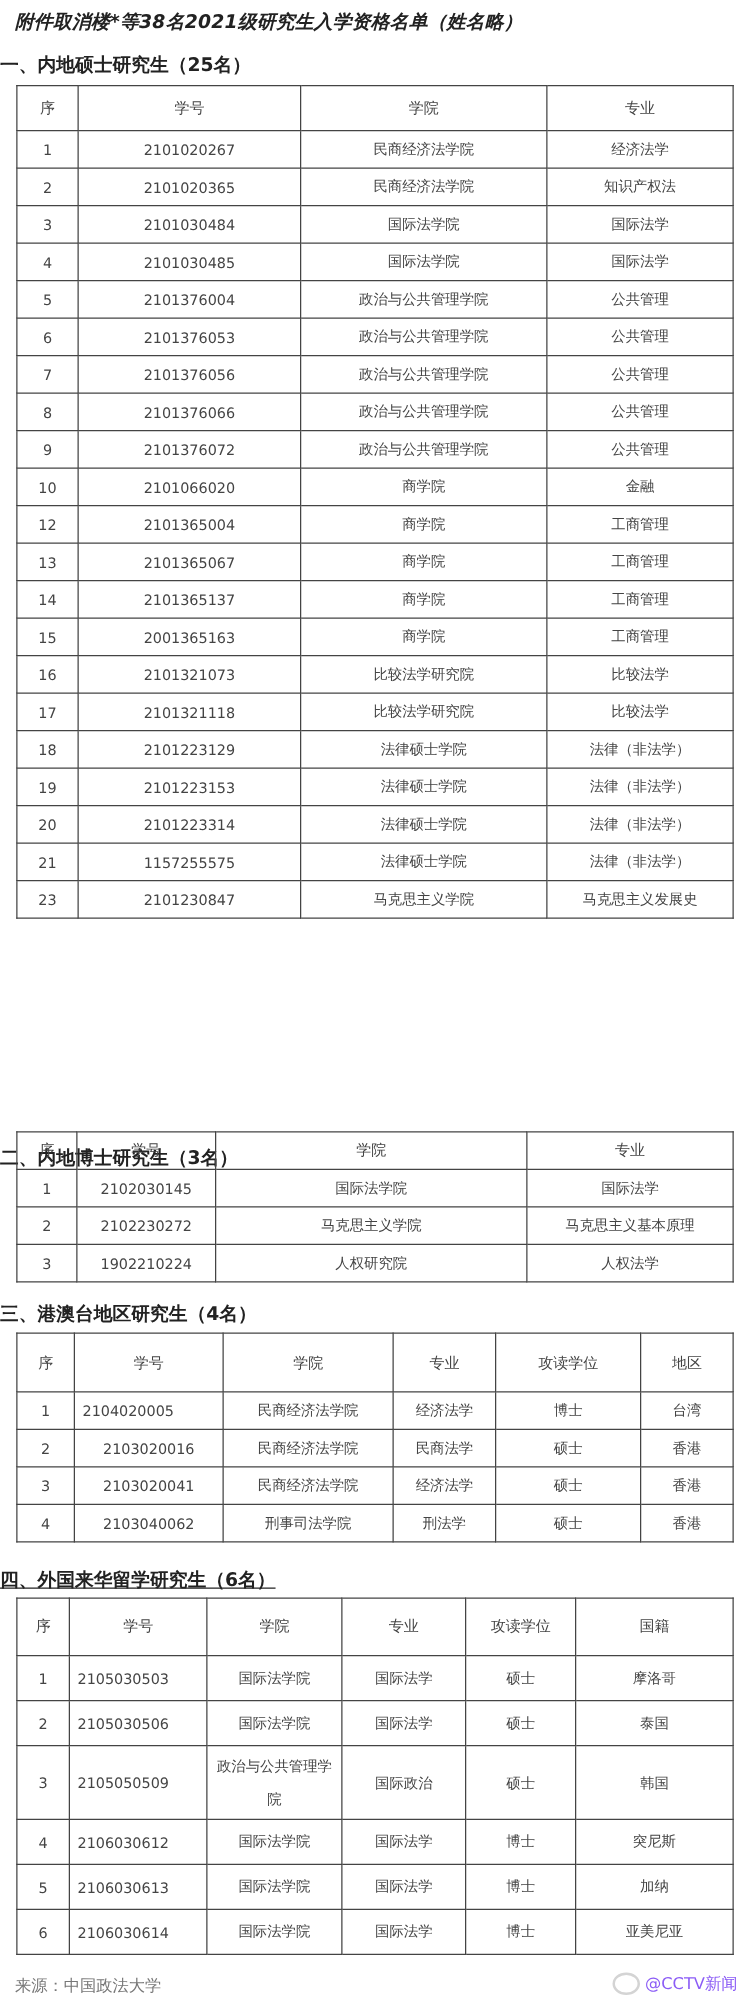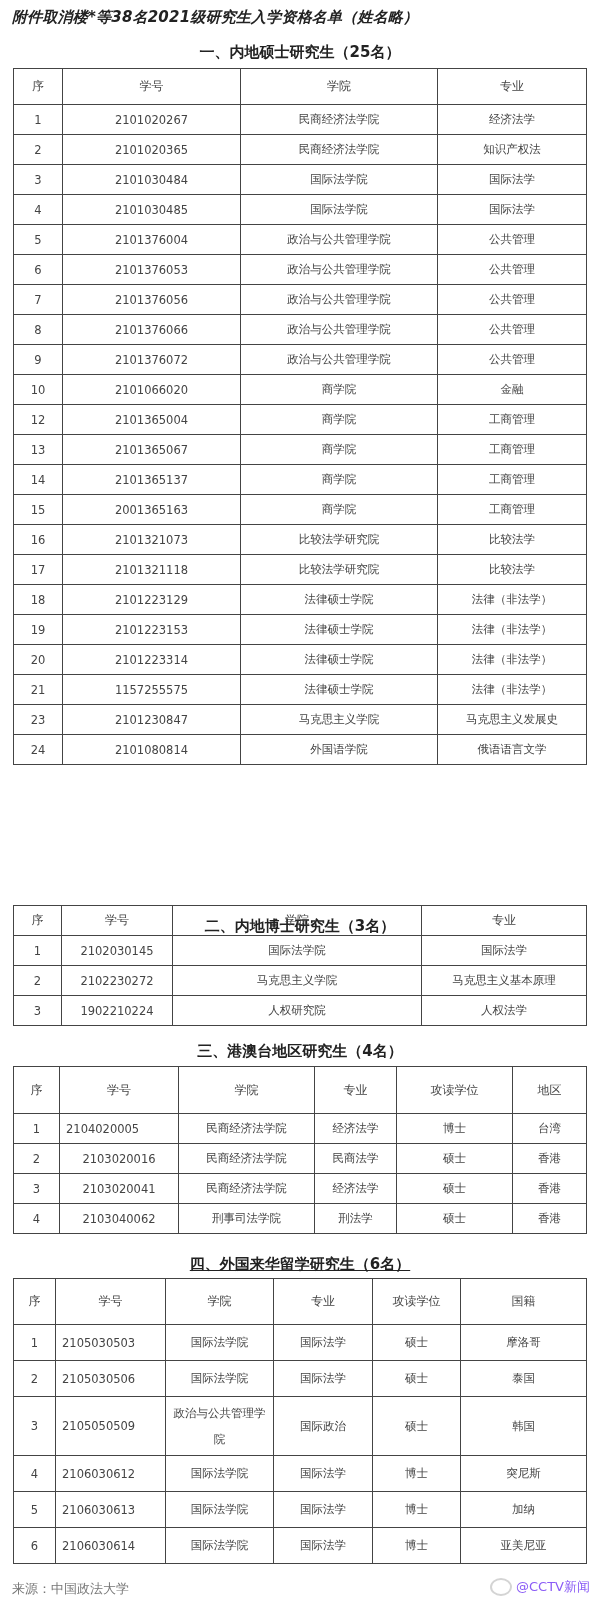--- a/index.html
+++ b/index.html
@@ -1,19 +1,19 @@
 <!DOCTYPE html>
 <html><head>
 <meta charset="utf-8">
 <style>
   html, body { margin:0; padding:0; background:#ffffff; }
   body { width:600px; height:1607px; position:relative; overflow:hidden;
          font-family:"DejaVu Sans", "Liberation Sans", sans-serif; color:#3a3a3a; }
   .doc-title { position:absolute; left:12px; top:8px; font-size:15px; font-weight:bold; color:#222; letter-spacing:0.2px;font-style:italic; }
-  .sec-title { position:absolute; left:0; width:600px; text-align:center; font-size:15px; font-weight:bold; color:#222; }
+  .sec-title { position:absolute; left:0; width:600px; text-align:left; font-size:15px; font-weight:bold; color:#222; }
   table { position:absolute; left:13px; border-collapse:collapse; table-layout:fixed; }
   td, th { border:1.5px solid #444; text-align:center; vertical-align:middle; font-weight:normal;
            font-size:11.5px; color:#444; padding:0 2px; overflow:hidden; white-space:nowrap; }
   th { font-size:12px; }
   .t1 { top:68px; width:573px; }
   .t1 th { height:35px; }
   .t1 td { height:29px; }
   .t2 { top:905px; width:573px; }
   .t2 th { height:29px; }
   .t2 td { height:29px; }
@@ -170,26 +170,20 @@
         <td>1157255575</td>
         <td>法律硕士学院</td>
         <td>法律（非法学）</td>
       </tr>
       <tr>
         <td>23</td>
         <td>2101230847</td>
         <td>马克思主义学院</td>
         <td>马克思主义发展史</td>
       </tr>
-      <tr>
-        <td>24</td>
-        <td>2101080814</td>
-        <td>外国语学院</td>
-        <td>俄语语言文学</td>
-      </tr>
     </tbody>
 </table>
 
 <div class="sec-title" style="top:881px;margin-top:36px;">二、内地博士研究生（3名）</div>
 <table class="t2" id="t2">
   <colgroup>
       <col style="width:48px">
       <col style="width:111px">
       <col style="width:249px">
       <col style="width:165px">

